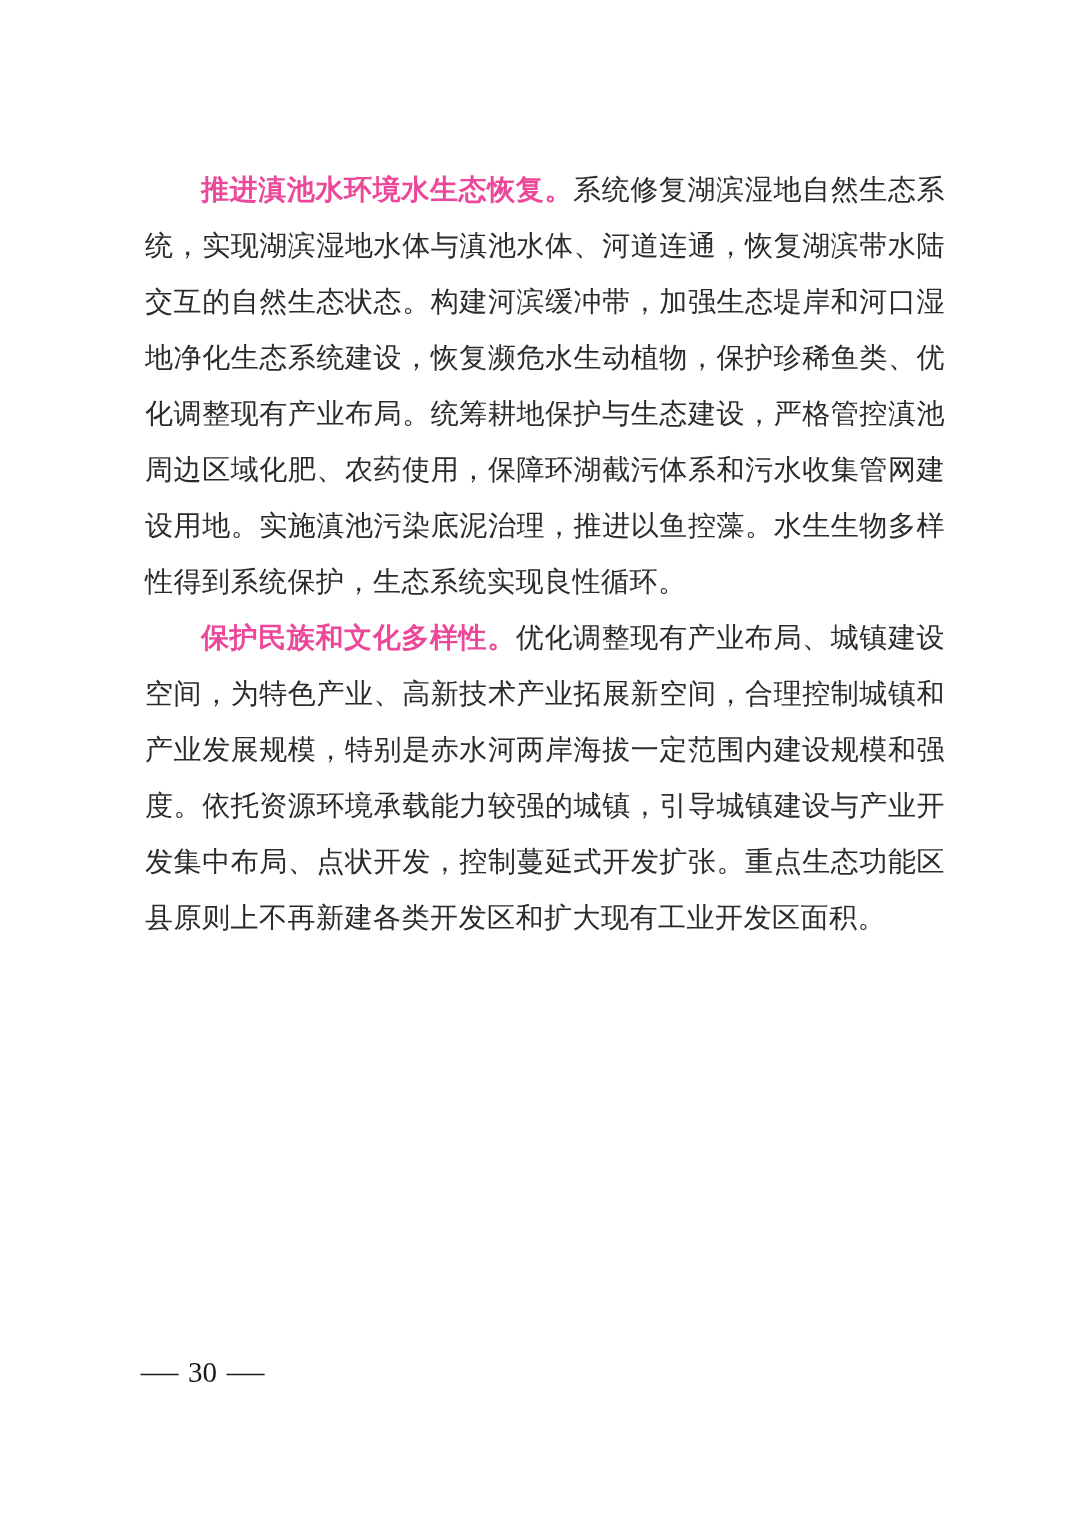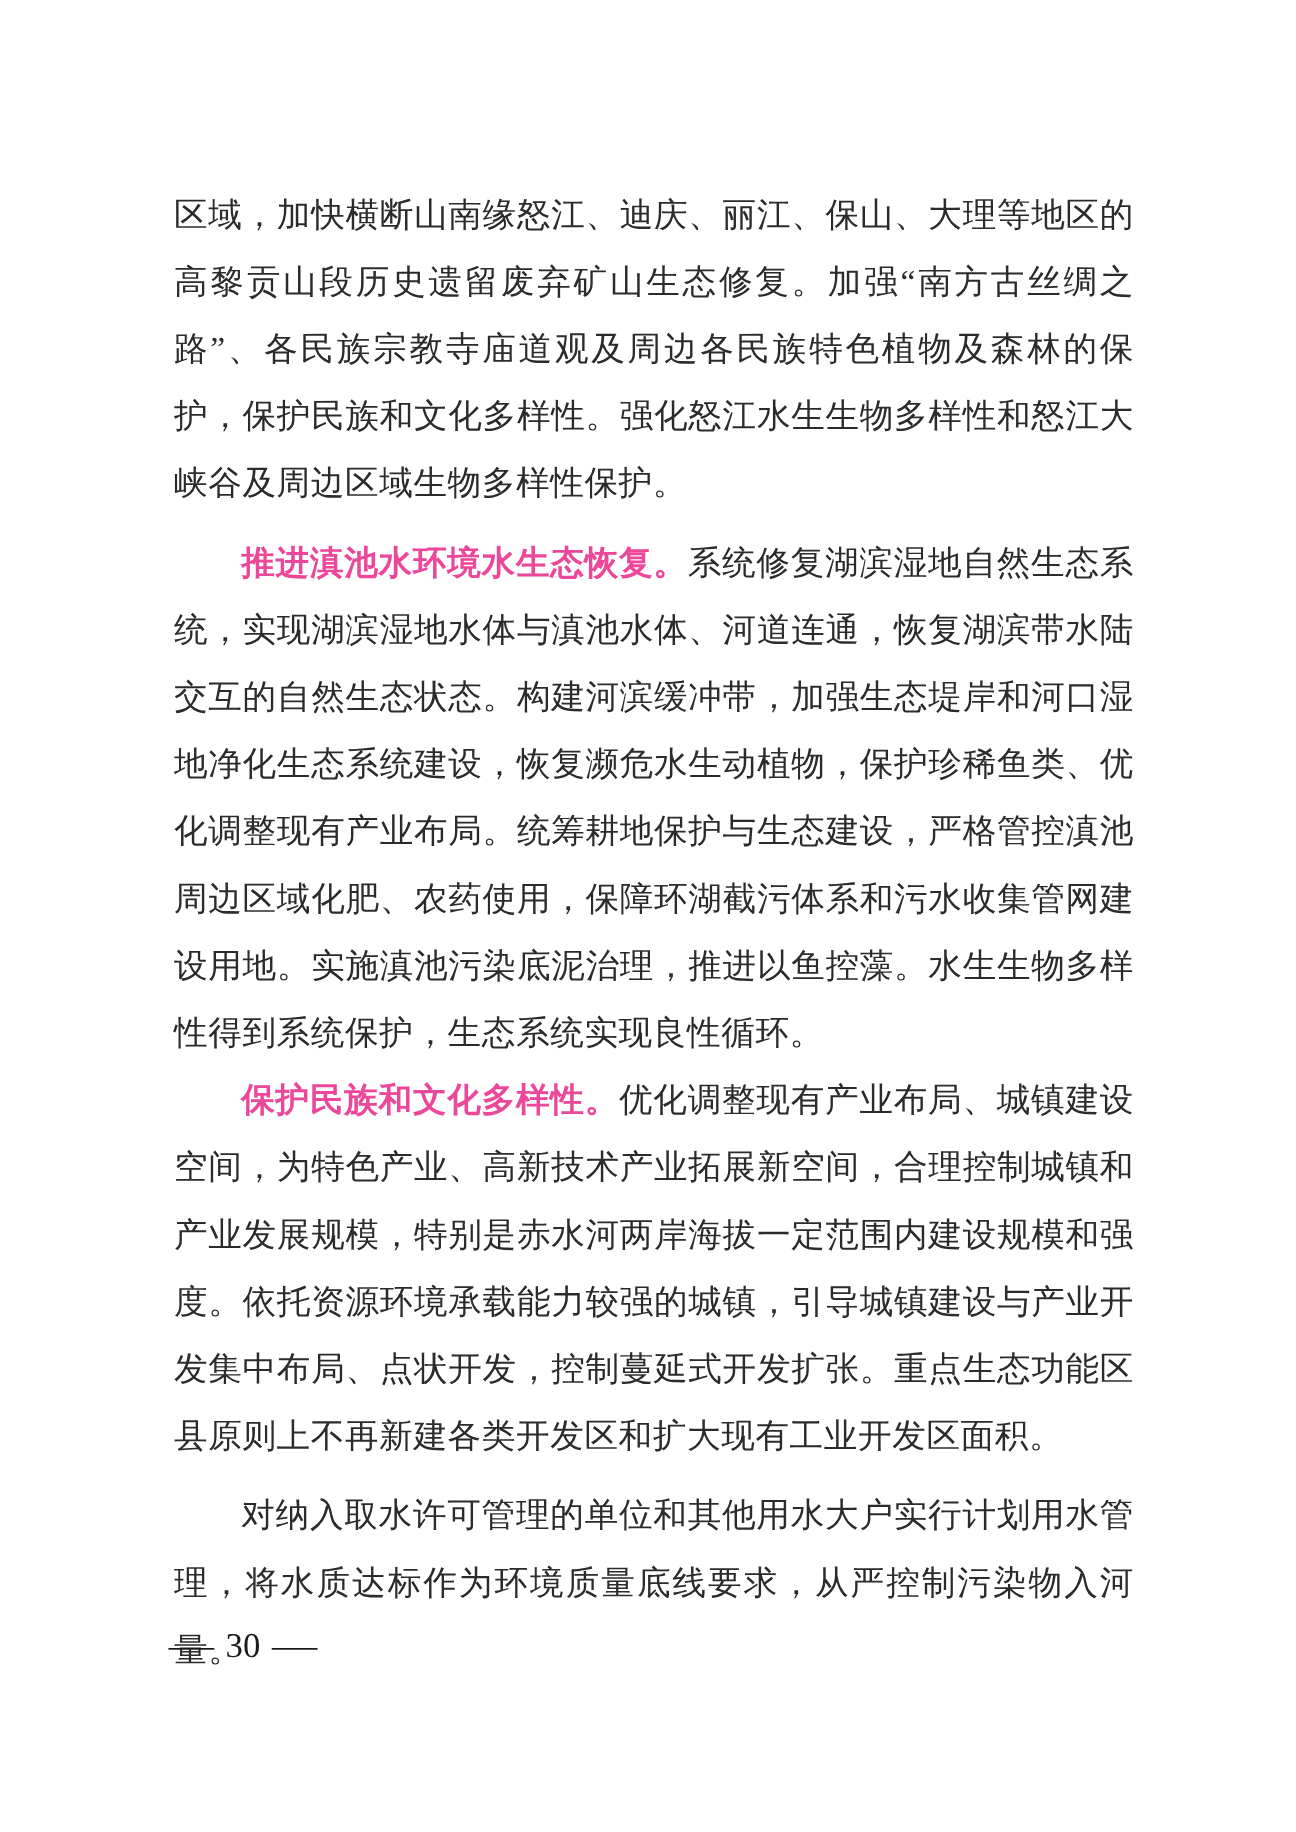--- a/index.html
+++ b/index.html
@@ -56,27 +56,25 @@
     transform: scaleX(1.3);
     display: inline-block;
   }
 </style>
 </head>
 <body>
 
 <div class="page">
   <div class="content">
 
-    <p class="para"><span class="lead"></span><span>区域，加快横断山南缘怒江、迪庆、丽江、保山、大理等地区的高黎贡山段历史遗留废弃矿山生态修复。加强“南方古丝绸之路”、各民族宗教寺庙道观及周边各民族特色植物及森林的保护，保护民族和文化多样性。强化怒江水生生物多样性和怒江大峡谷及周边区域生物多样性保护。</span></p>
 
     <p class="para indent gap-before"><span class="lead">推进滇池水环境水生态恢复。</span><span>系统修复湖滨湿地自然生态系统，实现湖滨湿地水体与滇池水体、河道连通，恢复湖滨带水陆交互的自然生态状态。构建河滨缓冲带，加强生态堤岸和河口湿地净化生态系统建设，恢复濒危水生动植物，保护珍稀鱼类、优化调整现有产业布局。统筹耕地保护与生态建设，严格管控滇池周边区域化肥、农药使用，保障环湖截污体系和污水收集管网建设用地。实施滇池污染底泥治理，推进以鱼控藻。水生生物多样性得到系统保护，生态系统实现良性循环。</span></p>
 
     <p class="para indent"><span class="lead">保护民族和文化多样性。</span><span>优化调整现有产业布局、城镇建设空间，为特色产业、高新技术产业拓展新空间，合理控制城镇和产业发展规模，特别是赤水河两岸海拔一定范围内建设规模和强度。依托资源环境承载能力较强的城镇，引导城镇建设与产业开发集中布局、点状开发，控制蔓延式开发扩张。重点生态功能区县原则上不再新建各类开发区和扩大现有工业开发区面积。</span></p>
 
-    <p class="para indent gap-before"><span class="lead"></span><span>对纳入取水许可管理的单位和其他用水大户实行计划用水管理，将水质达标作为环境质量底线要求，从严控制污染物入河量。</span></p>
 
   </div>
 
   <div class="footer">
     <span class="dash">—</span>
     <span>30</span>
     <span class="dash">—</span>
   </div>
 </div>
 

